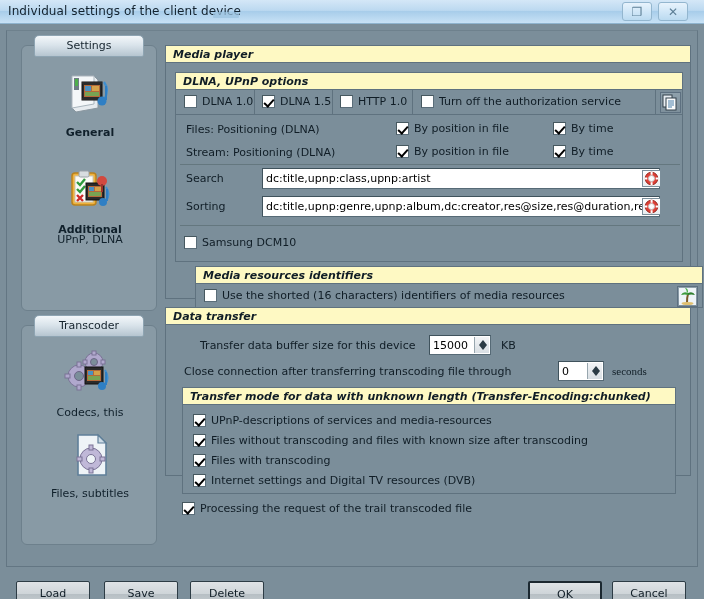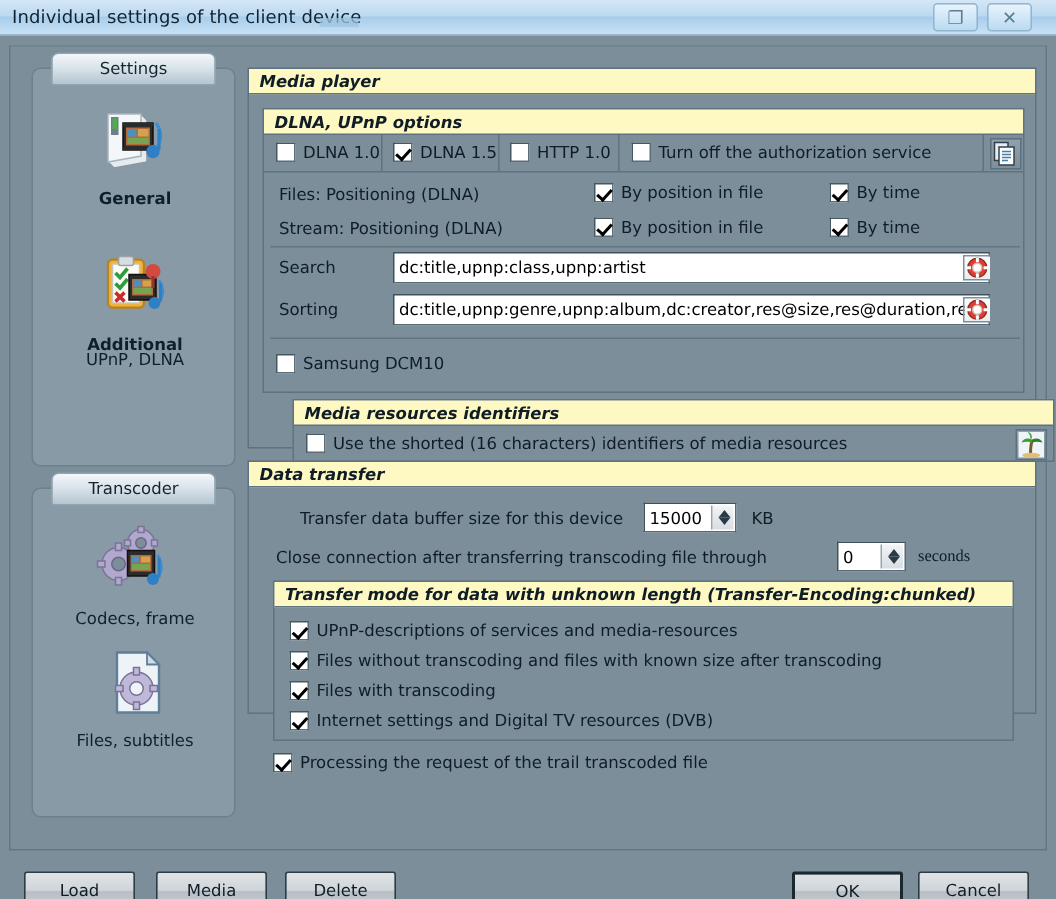--- a/index.html
+++ b/index.html
@@ -393,21 +393,21 @@
               <rect x="21" y="17" width="18" height="17" fill="#2b2b2b" stroke="#111"></rect>
               <rect x="23" y="20" width="14" height="11" fill="#b36a3a"></rect>
               <rect x="24" y="21" width="5" height="4" fill="#4a90c2"></rect>
               <rect x="30" y="21" width="6" height="4" fill="#d4a24b"></rect>
               <rect x="24" y="26" width="12" height="4" fill="#78a352"></rect>
               <path d="M41 20 q5 8 0 15" stroke="#3f8fd0" stroke-width="2" fill="none"></path>
               <circle cx="38" cy="36" r="4" fill="#2f7fc4"></circle>
               <rect x="41" y="22" width="2" height="13" fill="#2f7fc4"></rect>
             </svg>
           </div>
-          <span class="label">Codecs, frame</span>
+          <span class="label">Codecs, this</span>
         </div>
 
         <div class="side-item" style="top:105px;">
           <div class="icon-box">
             <svg width="52" height="50" viewBox="0 0 52 50">
               <path d="M14 4 L34 4 L42 12 L42 44 L14 44 Z" fill="#eef3f7" stroke="#5f7f99" stroke-width="1.6"></path>
               <path d="M34 4 L34 12 L42 12 Z" fill="#cddbe6" stroke="#5f7f99" stroke-width="1.2"></path>
               <circle cx="27" cy="28" r="11" fill="#c0b8d8" stroke="#7a7396" stroke-width="1"></circle>
               <circle cx="27" cy="28" r="4.5" fill="#eef3f7" stroke="#7a7396"></circle>
               <g fill="#c0b8d8" stroke="#7a7396" stroke-width="1">
@@ -578,21 +578,21 @@
         </div>
       </div>
     </div>
   </div>
 
   <div>
     <div class="btn" style="left:16px; top:557px; width:74px;">
       <span class="inner">Load</span>
     </div>
     <div class="btn" style="left:104px; top:557px; width:74px;">
-      <span class="inner">Media</span>
+      <span class="inner">Save</span>
     </div>
     <div class="btn" style="left:190px; top:557px; width:74px;">
       <span class="inner">Delete</span>
     </div>
     <div class="btn default" style="left:528px; top:557px; width:74px;">
       <span class="inner">OK</span>
     </div>
     <div class="btn" style="left:612px; top:557px; width:74px;">
       <span class="inner">Cancel</span>
     </div>

